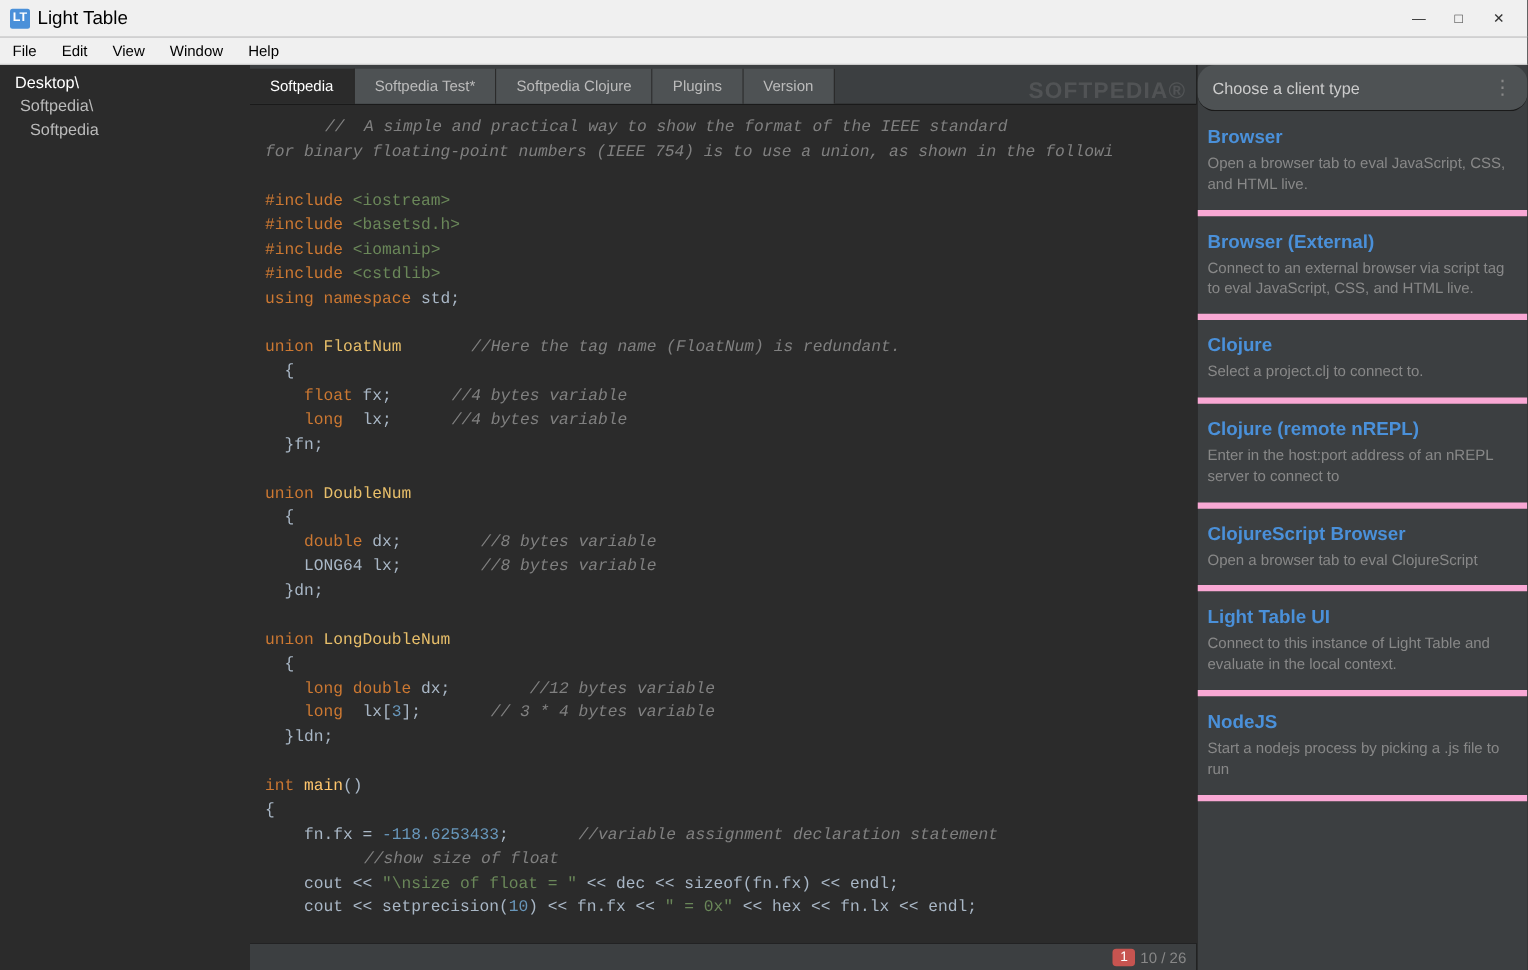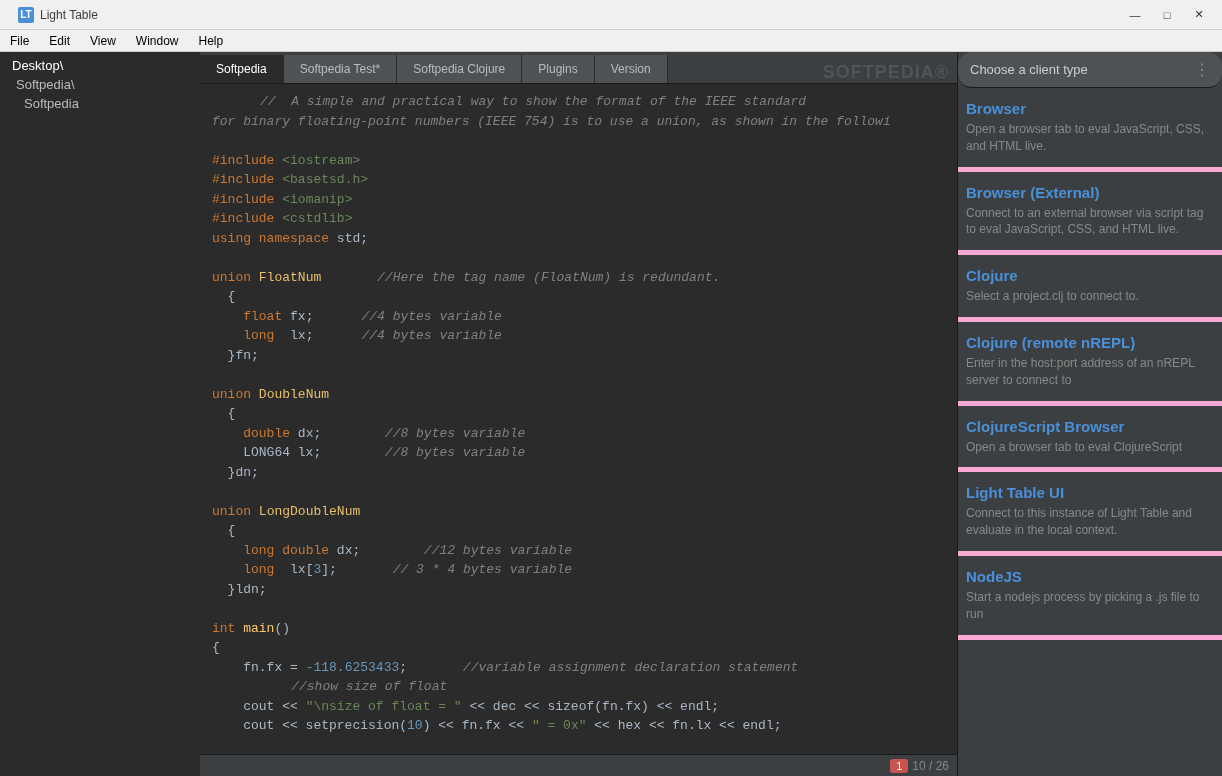--- a/index.html
+++ b/index.html
@@ -14,25 +14,25 @@
       padding: 0 8px;
       border-bottom: 1px solid #ccc;
       user-select: none;
     }
     .title-bar-icon {
       width: 16px; height: 16px;
       background: #4a90d9;
       border-radius: 2px;
       margin-right: 6px;
       display: flex; align-items: center; justify-content: center;
-      font-size: 10px; color: white; font-weight: bold; margin-left: 10px;
+      font-size: 10px; color: white; font-weight: bold;
     }
     .title-bar-text {
-      font-size: 12px;
-      color: #404040;
+      font-size: 15px;
+      color: #000000;
       flex: 1;
     }
     .title-bar-controls {
       display: flex; gap: 2px;
     }
     .title-bar-btn {
       width: 30px; height: 20px;
       background: transparent;
       border: none;
       cursor: pointer;

